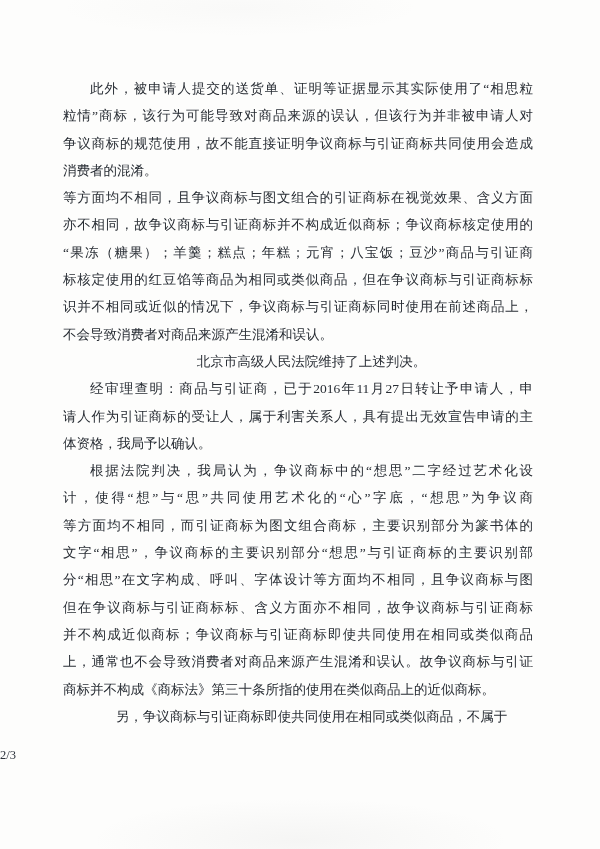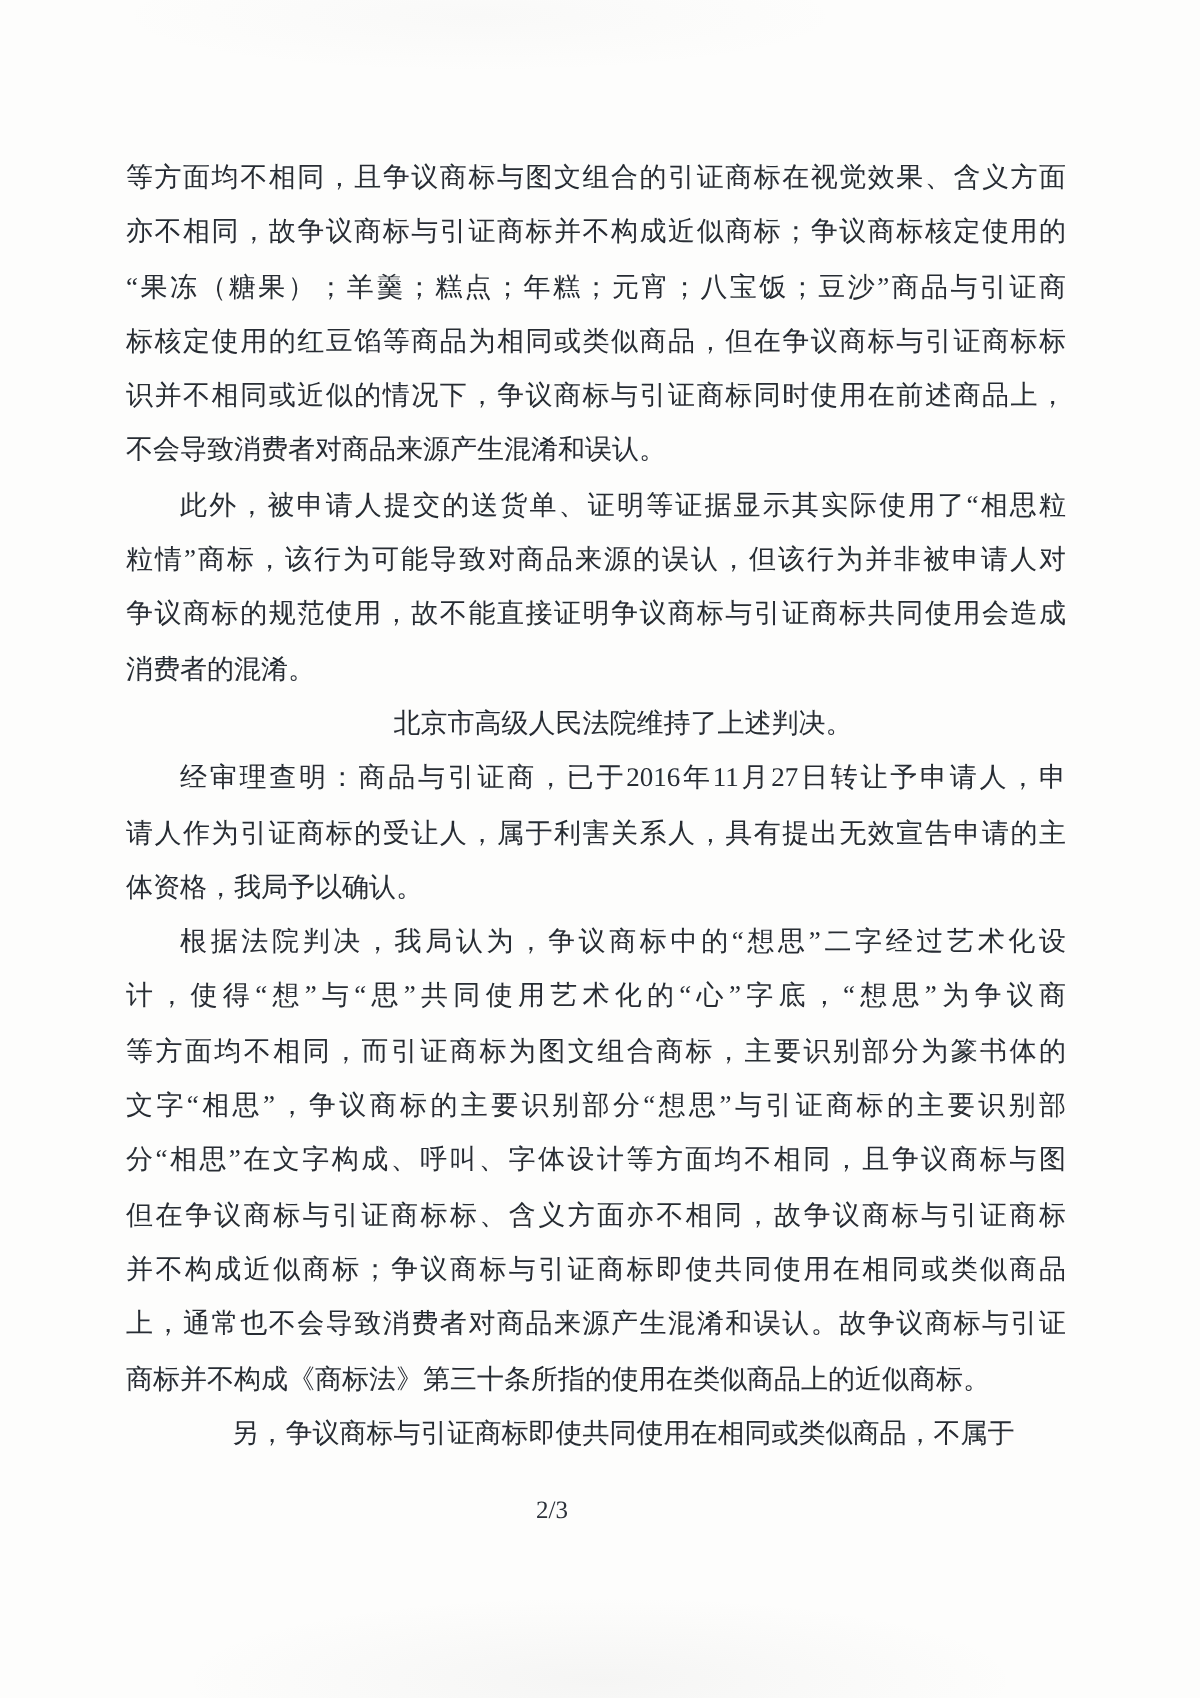--- a/index.html
+++ b/index.html
@@ -49,43 +49,42 @@
     text-indent: 2em;
     text-align: center;
   }
   .page-footer {
     position: absolute;
     top: 744px;
     left: 0;
     width: 552px;
     height: 22px;
     line-height: 22px;
-    text-align: center;
     font-size: 12.5px;
     color: #2b313a;
   }
 </style>
 </head>
 <body>
 
 <div class="scan-page">
   <div class="doc-body">
       <div class="paragraph">
+        <div class="line indent fill">此外，被申请人提交的送货单、证明等证据显示其实际使用了“相思粒</div>
+        <div class="line fill">粒情”商标，该行为可能导致对商品来源的误认，但该行为并非被申请人对</div>
+        <div class="line fill">争议商标的规范使用，故不能直接证明争议商标与引证商标共同使用会造成</div>
+        <div class="line">消费者的混淆。</div>
+      </div>
+      <div class="paragraph">
         <div class="line fill">等方面均不相同，且争议商标与图文组合的引证商标在视觉效果、含义方面</div>
         <div class="line fill">亦不相同，故争议商标与引证商标并不构成近似商标；争议商标核定使用的</div>
         <div class="line fill">“果冻（糖果）；羊羹；糕点；年糕；元宵；八宝饭；豆沙”商品与引证商</div>
         <div class="line fill">标核定使用的红豆馅等商品为相同或类似商品，但在争议商标与引证商标标</div>
         <div class="line fill">识并不相同或近似的情况下，争议商标与引证商标同时使用在前述商品上，</div>
         <div class="line">不会导致消费者对商品来源产生混淆和误认。</div>
-      </div>
-      <div class="paragraph">
-        <div class="line indent fill">此外，被申请人提交的送货单、证明等证据显示其实际使用了“相思粒</div>
-        <div class="line fill">粒情”商标，该行为可能导致对商品来源的误认，但该行为并非被申请人对</div>
-        <div class="line fill">争议商标的规范使用，故不能直接证明争议商标与引证商标共同使用会造成</div>
-        <div class="line">消费者的混淆。</div>
       </div>
       <div class="paragraph">
         <div class="line indent">北京市高级人民法院维持了上述判决。</div>
       </div>
       <div class="paragraph">
         <div class="line indent fill">经审理查明：商品与引证商，已于2016年11月27日转让予申请人，申</div>
         <div class="line fill">请人作为引证商标的受让人，属于利害关系人，具有提出无效宣告申请的主</div>
         <div class="line">体资格，我局予以确认。</div>
       </div>
       <div class="paragraph">

